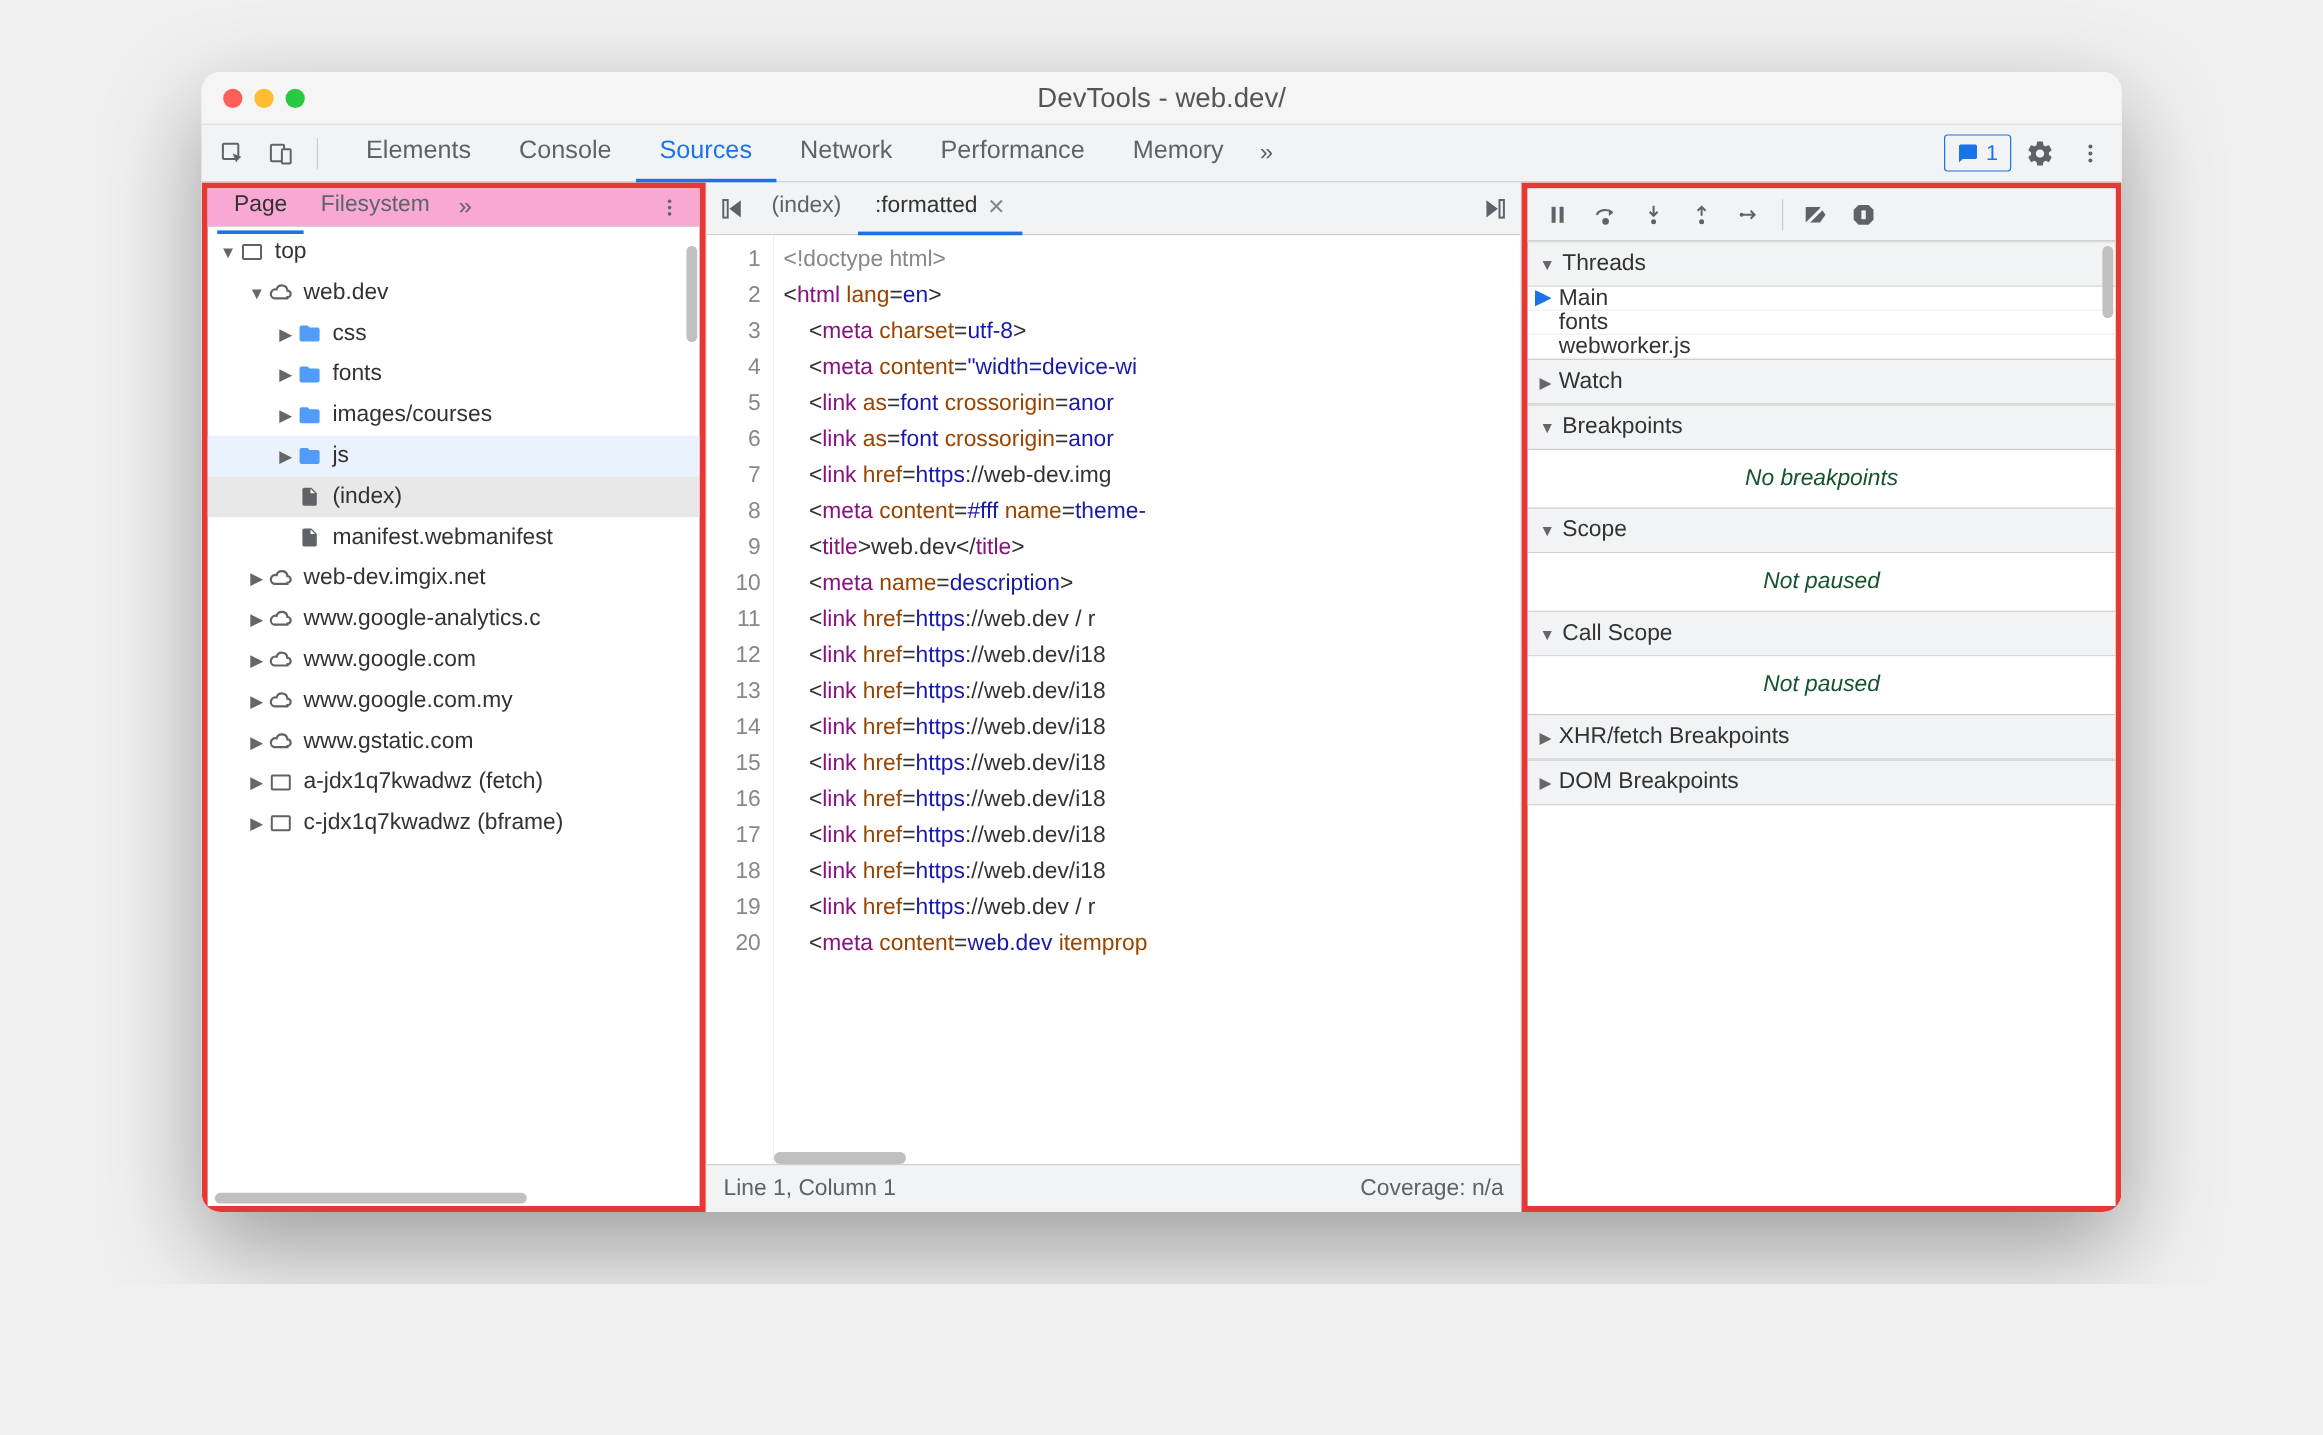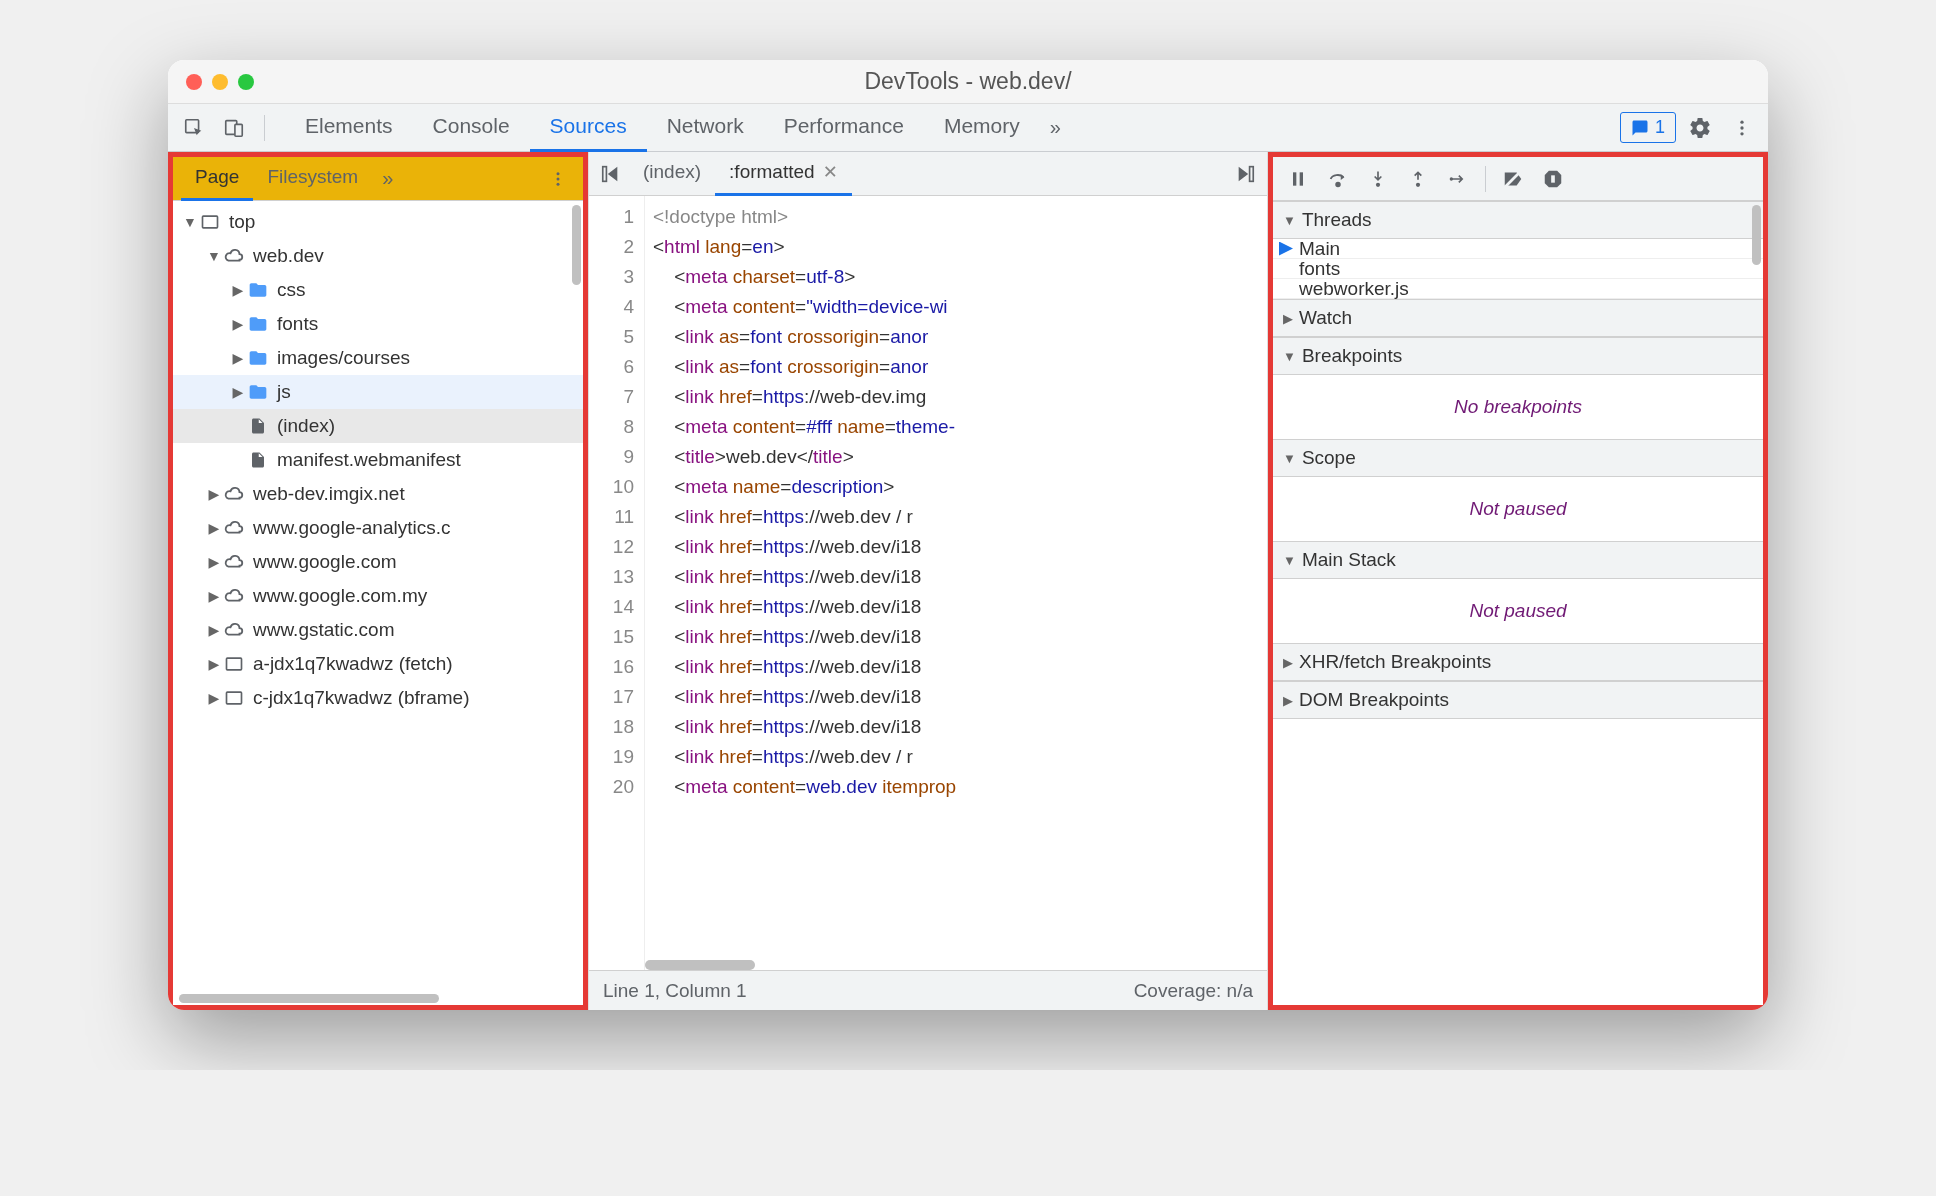--- a/index.html
+++ b/index.html
@@ -18,21 +18,21 @@
 .tb-sep { width: 1px; height: 26px; background: #cacdd1; margin: 0 8px; }
 .tabs { display: flex; align-items: center; gap: 0; margin-left: 12px; }
 .tab { padding: 0 20px; height: 48px; display: flex; align-items: center; font-size: 21px; color: #5f6368; cursor: pointer; border-bottom: 3px solid transparent; }
 .tab.active { color: #1a73e8; border-bottom-color: #1a73e8; }
 .tb-right { margin-left: auto; display: flex; align-items: center; gap: 6px; }
 .badge-btn { display: flex; align-items: center; gap: 6px; padding: 4px 10px; border: 1px solid #1a73e8; border-radius: 3px; color: #1a73e8; font-size: 18px; cursor: pointer; }
 .main { flex: 1; display: flex; overflow: hidden; }
 .panel-left { width: 420px; border: 5px solid #e53935; display: flex; flex-direction: column; position: relative; }
 .panel-center { flex: 1; display: flex; flex-direction: column; border-right: 1px solid #ddd; border-left: 1px solid #ddd; }
 .panel-right { width: 500px; border: 5px solid #e53935; display: flex; flex-direction: column; position: relative; }
-.subtabs { height: 44px; border-bottom: 1px solid #d0d0d0; display: flex; align-items: center; padding: 0 8px; background: #eab308; }
+.subtabs { height: 32px; border-bottom: 1px solid #d0d0d0; display: flex; align-items: center; padding: 0 8px; background: #f9a8d4; }
 .subtab { padding: 0 14px; height: 44px; display: flex; align-items: center; font-size: 19px; color: #5f6368; cursor: pointer; border-bottom: 3px solid transparent; }
 .subtab.active { color: #333; border-bottom-color: #1a73e8; }
 .more-chev { font-size: 20px; color: #5f6368; padding: 0 10px; cursor: pointer; }
 .kebab { margin-left: auto; font-size: 22px; color: #5f6368; cursor: pointer; padding: 0 8px; }
 .tree { flex: 1; overflow: auto; padding: 4px 0; }
 .tree-item { display: flex; align-items: center; height: 34px; font-size: 19px; color: #333; cursor: pointer; white-space: nowrap; overflow: hidden; }
 .tree-item.selected { background: #e8e8e8; }
 .tree-item.hover { background: #eaf2fd; }
 .tw { display: inline-block; width: 14px; text-align: center; color: #666; font-size: 14px; margin-right: 2px; }
 .ticon { display: inline-flex; width: 22px; height: 22px; margin-right: 8px; align-items: center; justify-content: center; }
@@ -57,21 +57,21 @@
 .statusbar .right { margin-left: auto; }
 .dbg-toolbar { height: 44px; border-bottom: 1px solid #d0d0d0; background: #f1f3f4; display: flex; align-items: center; padding: 0 6px; gap: 2px; }
 .dbg-btn { width: 38px; height: 38px; display: flex; align-items: center; justify-content: center; color: #5f6368; cursor: pointer; }
 .dbg-sep { width: 1px; height: 26px; background: #cacdd1; margin: 0 6px; }
 .dbg-body { flex: 1; overflow: auto; }
 .section-h { height: 38px; background: #f1f3f4; border-top: 1px solid #d0d0d0; border-bottom: 1px solid #d0d0d0; display: flex; align-items: center; padding: 0 10px; font-size: 19px; color: #333; cursor: pointer; }
 .section-h .arr { font-size: 13px; color: #666; margin-right: 6px; }
 .section-body { background: #fff; }
 .thread-item { height: 20px; display: flex; align-items: center; padding-left: 26px; font-size: 19px; color: #333; border-bottom: 1px solid #eee; cursor: pointer; position: relative; }
 .thread-item.active::before { content: ''; position: absolute; left: 6px; width: 14px; height: 14px; background: #1a73e8; clip-path: polygon(0 0, 100% 50%, 0 100%); }
-.placeholder { height: 64px; display: flex; align-items: center; justify-content: center; font-style: italic; color: #701a75; font-size: 19px; }
+.placeholder { height: 48px; display: flex; align-items: center; justify-content: center; font-style: italic; color: #14532d; font-size: 19px; }
 svg { display: block; }
 </style>
 </head>
 <body>
 
 <div class="window">
 
   <div class="titlebar">
     <div class="traffic">
       <div class="tlight red"></div>
@@ -392,21 +392,21 @@
           </div>
           <div class="section-h">
             <span class="arr">▼</span>
             <span>Scope</span>
           </div>
           <div class="section-body">
             <div class="placeholder">Not paused</div>
           </div>
           <div class="section-h">
             <span class="arr">▼</span>
-            <span>Main Stack</span>
+            <span>Call Scope</span>
           </div>
           <div class="section-body">
             <div class="placeholder">Not paused</div>
           </div>
           <div class="section-h">
             <span class="arr">▶</span>
             <span>XHR/fetch Breakpoints</span>
           </div>
           <div class="section-h">
             <span class="arr">▶</span>

